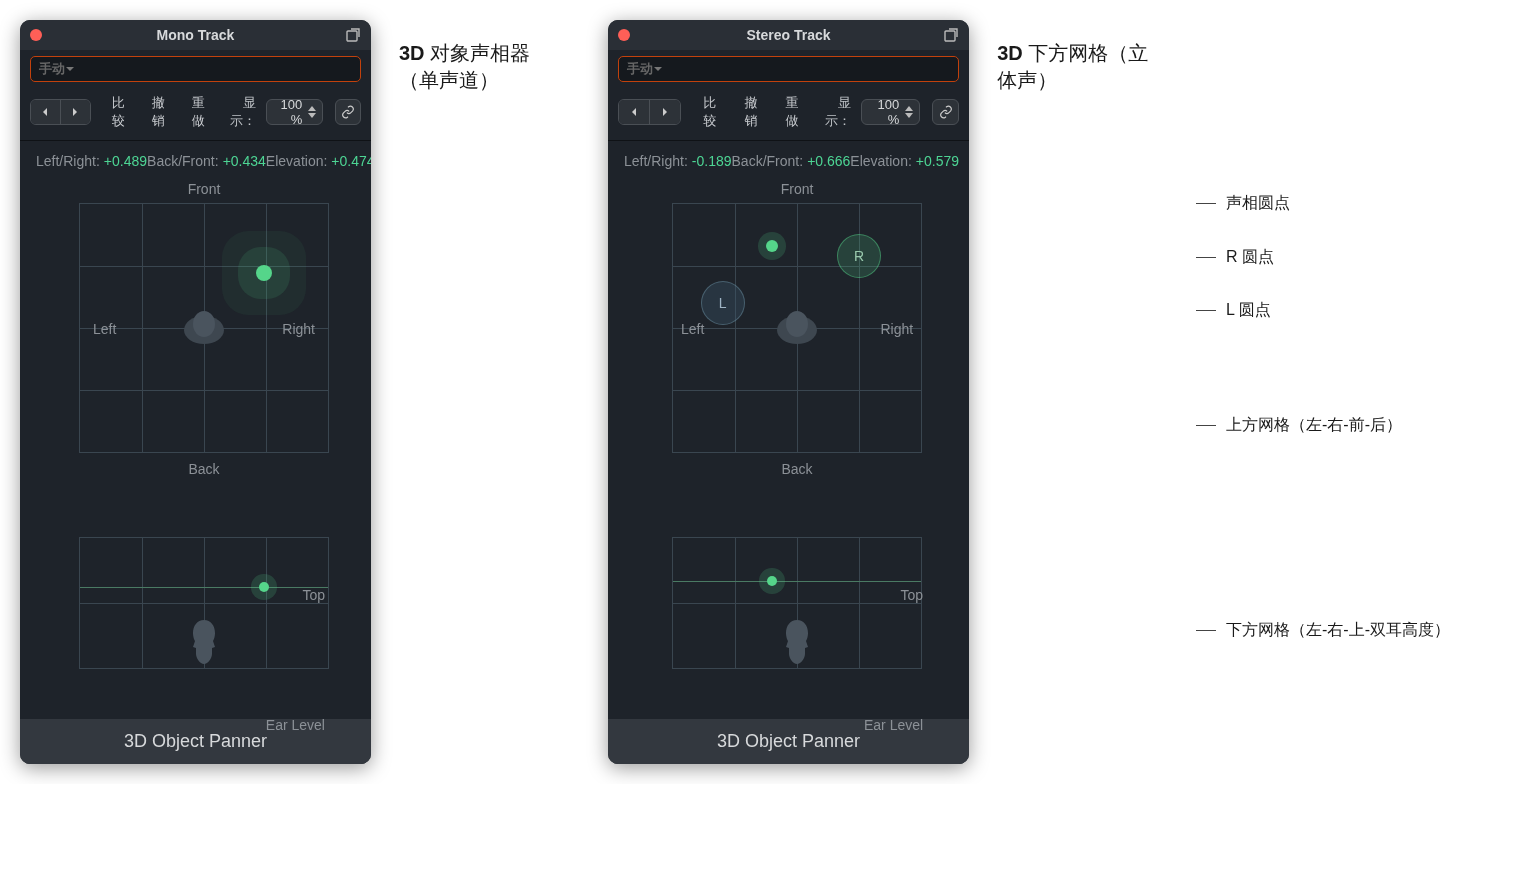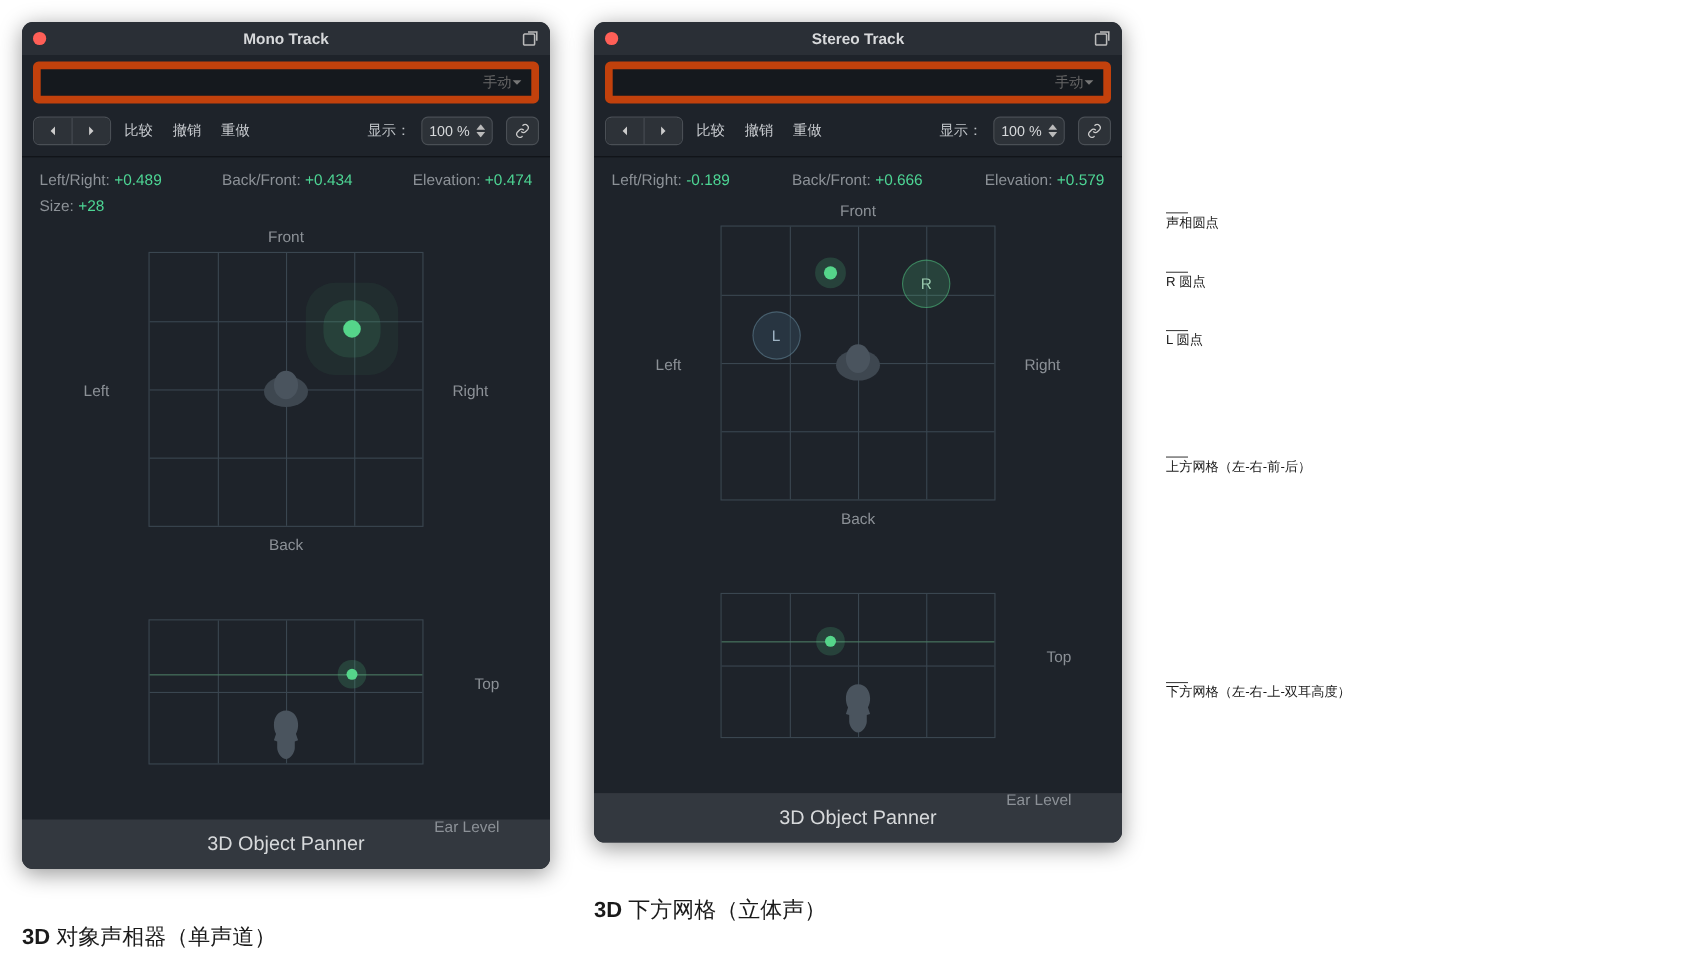--- a/index.html
+++ b/index.html
@@ -5,40 +5,41 @@
   body {
     margin: 0;
     padding: 20px;
     background: #fff;
     font-family: -apple-system, "Helvetica Neue", Arial, sans-serif;
     color: #888;
     width: 1530px;
     box-sizing: border-box;
   }
   .container { display: flex; gap: 40px; align-items: flex-start; }
-  .panel-col { display: flex; flex-direction: column; gap: 28px; }
+  .panel-col { display: flex; flex-direction: row; gap: 28px; }
   .window {
     width: 480px;
     background: #1e232a;
     border-radius: 10px;
     box-shadow: 0 4px 20px rgba(0,0,0,.4);
     overflow: hidden;
     position: relative;
   }
   .titlebar {
     height: 30px; display: flex; align-items: center; justify-content: center;
     background: #2a2f36; position: relative; color: #d7d9db; font-size: 14px; font-weight:600;
   }
   .close-dot { position:absolute; left:10px; top:9px; width:12px;height:12px;border-radius:50%;background:#ff5f57;}
   .popout-icon { position:absolute; right:10px; top:7px; width:16px;height:16px;color:#ccc;}
   .preset-row { display:flex; padding:6px 10px; }
   .preset-select {
-    flex:1; background:#15191e; color:#666; border:7px solid #c2410c; border-radius:5px;
+    flex:1; background:#15191e; color:#666; border:1px solid #c2410c; border-radius:5px;
     height:24px; display:flex; align-items:center; padding:0 8px; font-size:13px;
-    justify-content:flex-end;
+    justify-content:flex-start;
+    font-weight:bold;
   }
   .chev-down { width:10px;height:10px; }
   .toolbar {
     display:flex; align-items:center; gap:6px; padding:6px 10px 10px 10px; color:#aeb3b9; font-size:13px;
     border-bottom:1px solid #0f1216;
     text-align:right;
   }
   .segbtn { display:flex; border:1px solid #4a4f55; border-radius:6px; overflow:hidden; }
   .segbtn .btn { width:34px;height:24px;display:flex;align-items:center;justify-content:center;background:#2d3238;}
   .segbtn .btn + .btn { border-left:1px solid #4a4f55;}
@@ -46,21 +47,21 @@
   .toolbar-spacer { flex:1; }
   .show-label { color:#bfc3c7; margin-right:4px;}
   .zoom-box { background:#2d3238;border:1px solid #4a4f55;border-radius:6px;height:24px;display:flex;align-items:center;padding:0 6px;color:#d7d9db;}
   .stepper { display:inline-flex;flex-direction:column;margin-left:6px;}
   .stepper svg{width:8px;height:6px;display:block;}
   .link-box { background:#2d3238;border:1px solid #4a4f55;border-radius:6px;width:28px;height:24px;display:flex;align-items:center;justify-content:center;margin-left:6px;}
   .readouts { padding:12px 16px 4px 16px; font-size:14px;}
   .rrow { display:flex; justify-content:space-between; margin-bottom:8px;align-items:center;}
   .rlabel { color:#8c9197; }
   .rval { color:#4dd594; margin-left:4px;}
-  .grid-area { position:relative; padding:0 16px 10px 16px;}
+  .grid-area { position:relative; padding:0 16px 10px 16px;margin-left:17px;}
   .glabel { text-align:center; color:#8c9197; font-size:14px; margin-bottom:6px;}
   .grid-top, .grid-bot { position:relative; margin:0 auto; border:1px solid #3a4650; }
   .grid-top { width:248px; height:248px; }
   .grid-bot { width:248px; height:130px; margin-top:60px;}
   .gcell-v, .gcell-h { position:absolute; background:#3a4650;}
   .grid-top .gcell-v { top:0;bottom:0;width:1px;}
   .grid-top .gcell-h { left:0;right:0;height:1px;}
   .grid-bot .gcell-v { top:0;bottom:0;width:1px;}
   .grid-bot .gcell-h { left:0;right:0;height:1px;}
   .side-label { position:absolute; color:#8c9197; font-size:14px;}
@@ -79,21 +80,21 @@
   .small-puck {position:absolute;width:10px;height:10px;border-radius:50%;background:#55d58a;transform:translate(-50%,-50%);box-shadow:0 0 0 8px rgba(85,213,138,.18);}
   .hline-active{position:absolute;left:0;right:0;height:1px;background:#4a7a63;}
   .head-svg { position:absolute; left:50%; transform:translateX(-50%);}
   .footer {
     background:#33383f; color:#d7d9db; text-align:center; font-size:18px; padding:12px 0; font-weight:500;
   }
   .caption { color:#1a1a1a; font-size:20px; margin-top:20px; }
   .caption b { font-weight:700; }
   
   .annots { position:relative; width:480px; }
-  .callout { position:absolute; left:0; display:flex; color:#1a1a1a; font-size:12px; white-space:nowrap;flex-direction:column;}
+  .callout { position:absolute; left:0; display:flex; align-items:center; color:#1a1a1a; font-size:16px; white-space:nowrap;}
   .callout .line { height:1px; background:#444; margin-right:10px;}
 </style>
 </head>
 <body>
 
 <div class="container">
 
   <div class="panel-col">
     <div class="window">
       <div class="titlebar">
@@ -148,25 +149,20 @@
               <path d="M10 13a5 5 0 0 0 7 0l3-3a5 5 0 0 0-7-7l-1 1"></path>
               <path d="M14 11a5 5 0 0 0-7 0l-3 3a5 5 0 0 0 7 7l1-1"></path>
             </svg>
         </div>
       </div>
       <div class="readouts">
         <div class="rrow">
           <span><span class="rlabel">Left/Right:</span><span class="rval">+0.489</span></span>
           <span><span class="rlabel">Back/Front:</span><span class="rval">+0.434</span></span>
           <span><span class="rlabel">Elevation:</span><span class="rval">+0.474</span></span>
-        </div>
-        <div class="rrow">
-          <span><span class="rlabel">Size:</span><span class="rval">+28</span></span>
-          <span></span>
-            <span></span>
         </div>
       </div>
       <div class="grid-area">
         <div class="glabel">Front</div>
         <div style="position:relative;">
           <div class="grid-top">
             <div class="gcell-v" style="left:25%"></div>
               <div class="gcell-v" style="left:50%"></div>
               <div class="gcell-v" style="left:75%"></div>
             <div class="gcell-h" style="top:25%"></div>

